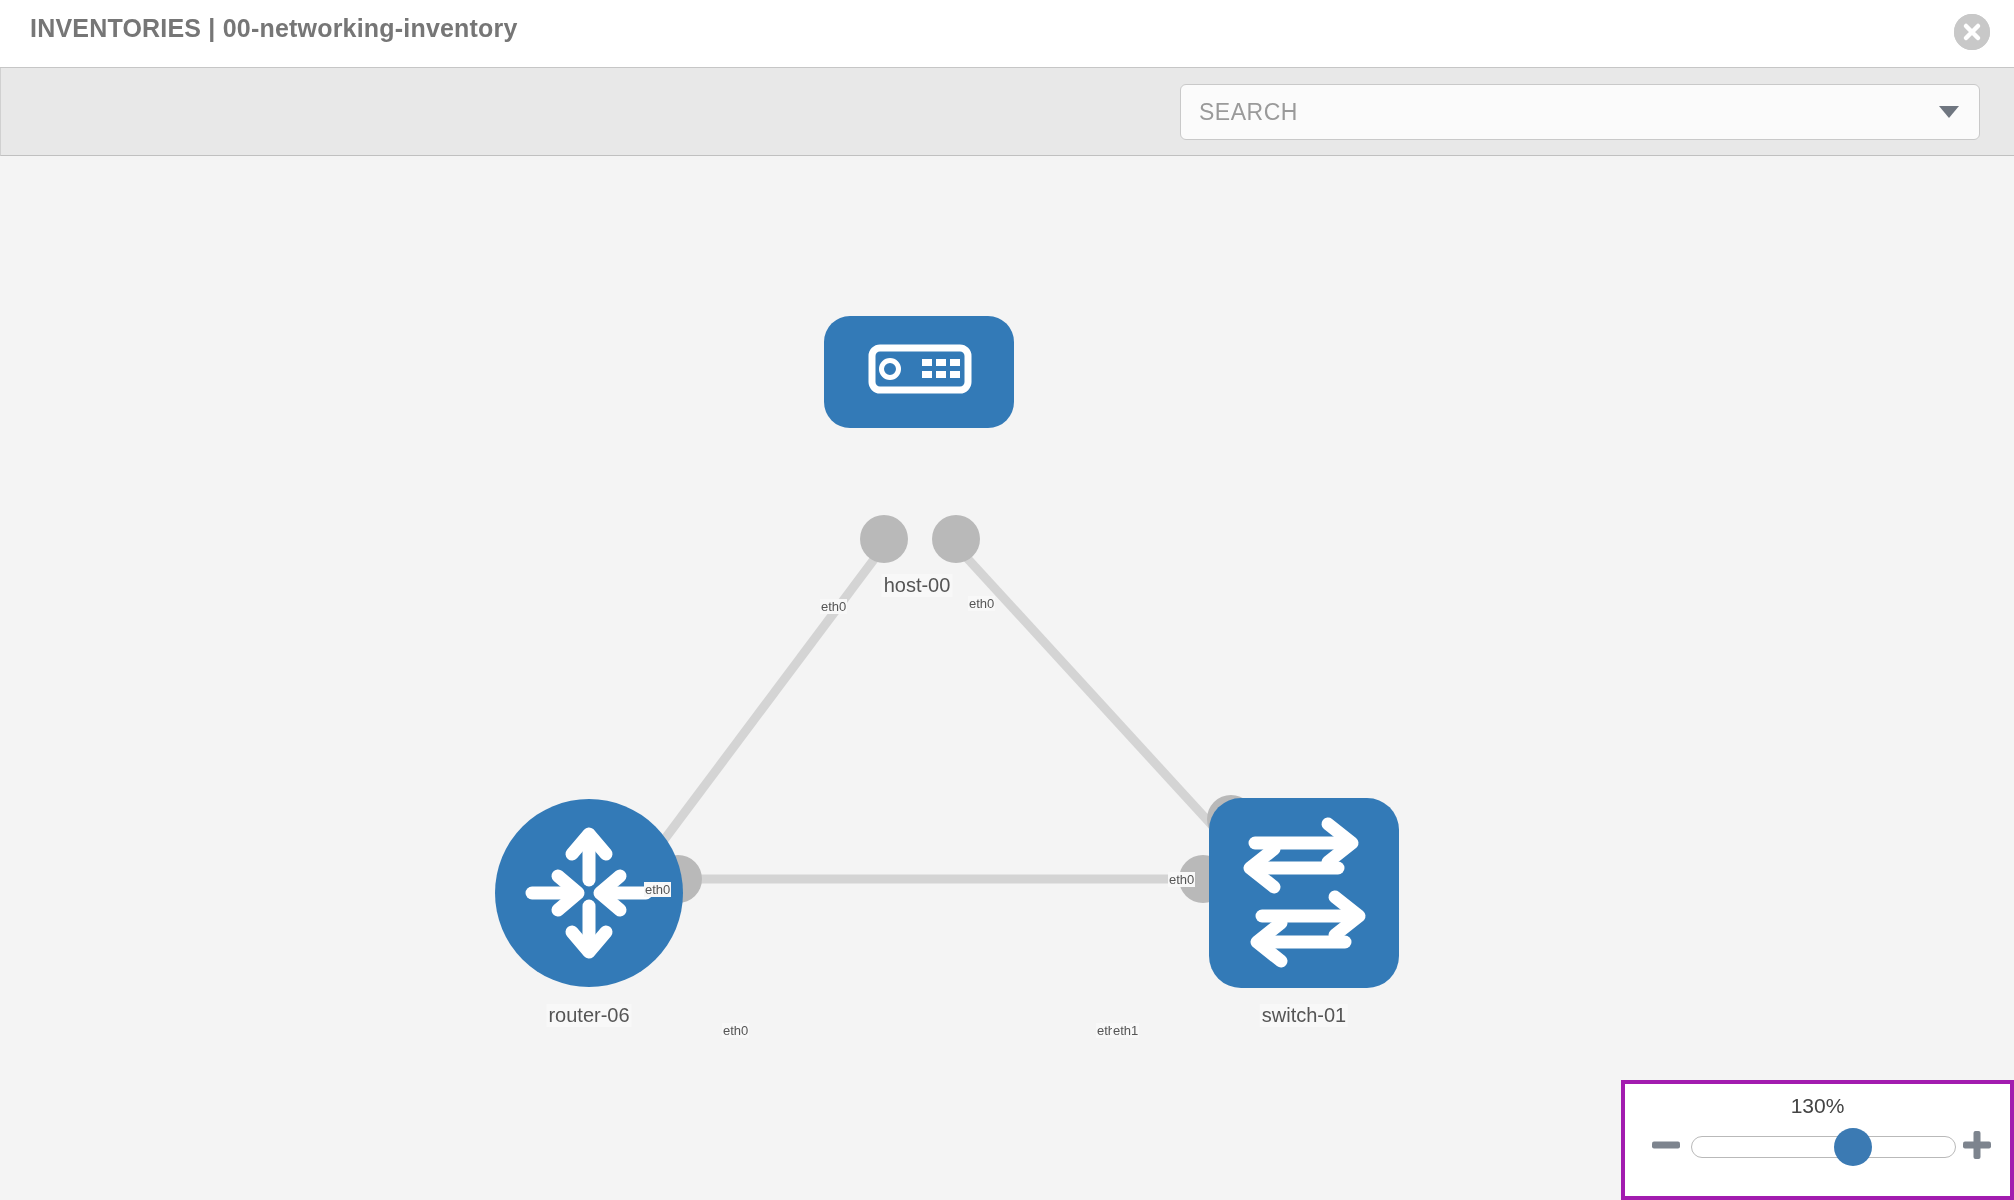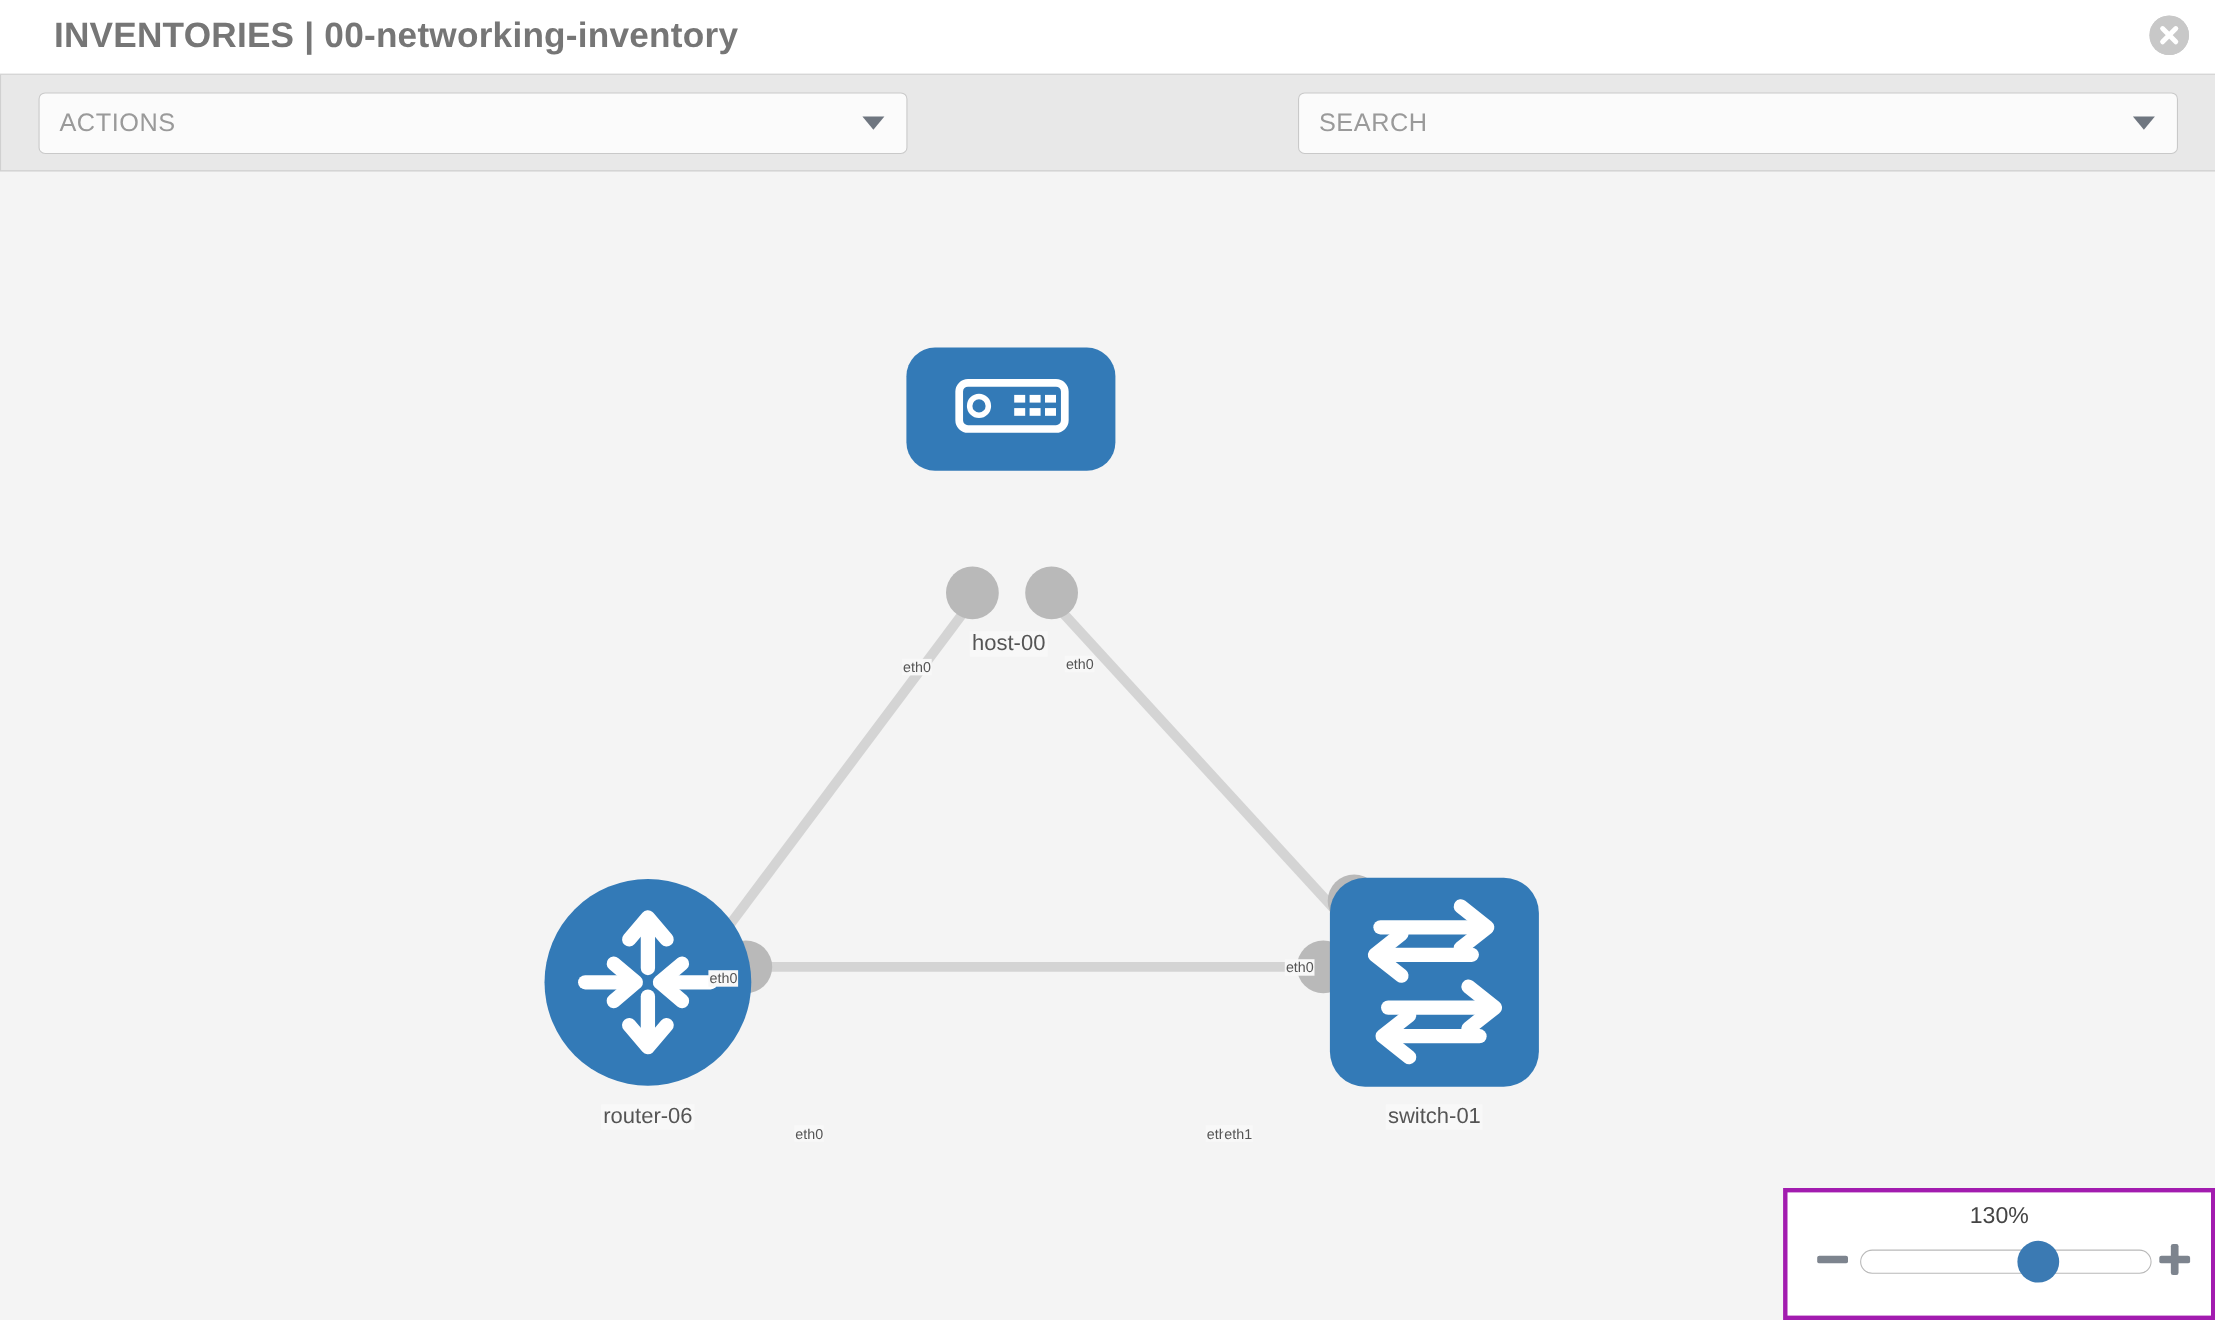--- a/index.html
+++ b/index.html
@@ -27,26 +27,25 @@
     width: 2014px;
     height: 68px;
     background: #ffffff;
     border-bottom: 1px solid #c6c6c6;
     box-sizing: border-box;
   }
   .header-title {
     position: absolute;
     left: 30px;
     top: 14px;
-    font-size: 32px;
+    font-size: 25px;
     font-weight: bold;
     color: #767676;
     letter-spacing: 0.2px;
     white-space: nowrap;
-    margin-left: 19px;
   }
   .close-btn {
     position: absolute;
     right: 24px;
     top: 14px;
     width: 36px;
     height: 36px;
     border-radius: 50%;
     background: #c8c8c8;
     cursor: pointer;
@@ -213,24 +212,20 @@
     <div class="close-btn">
       <svg width="36" height="36" viewBox="0 0 36 36">
         <circle cx="18" cy="18" r="18" fill="#c8c8c8"></circle>
         <path d="M12 12 L24 24 M24 12 L12 24" stroke="#ffffff" stroke-width="4.5" stroke-linecap="round"></path>
       </svg>
     </div>
   </div>
 
   <div class="toolbar">
 
-    <div class="select-box" id="actions-select">
-      <span class="sel-text">ACTIONS</span>
-      <span class="caret"></span>
-    </div>
 
     <div class="tool-icon" id="wrench-icon">
       <svg width="44" height="44" viewBox="0 0 44 44">
         <path d="M31.5 8.5 a10 10 0 1 0 4.0 9.0 l-7.5 -1.5 l-2.0 -5.5 z" fill="#7d848e" transform="rotate(15 26 16)"></path>
         <rect x="8" y="24" width="21" height="7" rx="3.5" fill="#7d848e" transform="rotate(-45 18.5 27.5)"></rect>
         <circle cx="11.5" cy="33" r="3.6" fill="#7d848e"></circle>
         <path d="M27 7 L33 13 L27.5 18.5 L22 12.5 Z" fill="#f0f0f0" opacity="0"></path>
       </svg>
     </div>
 

